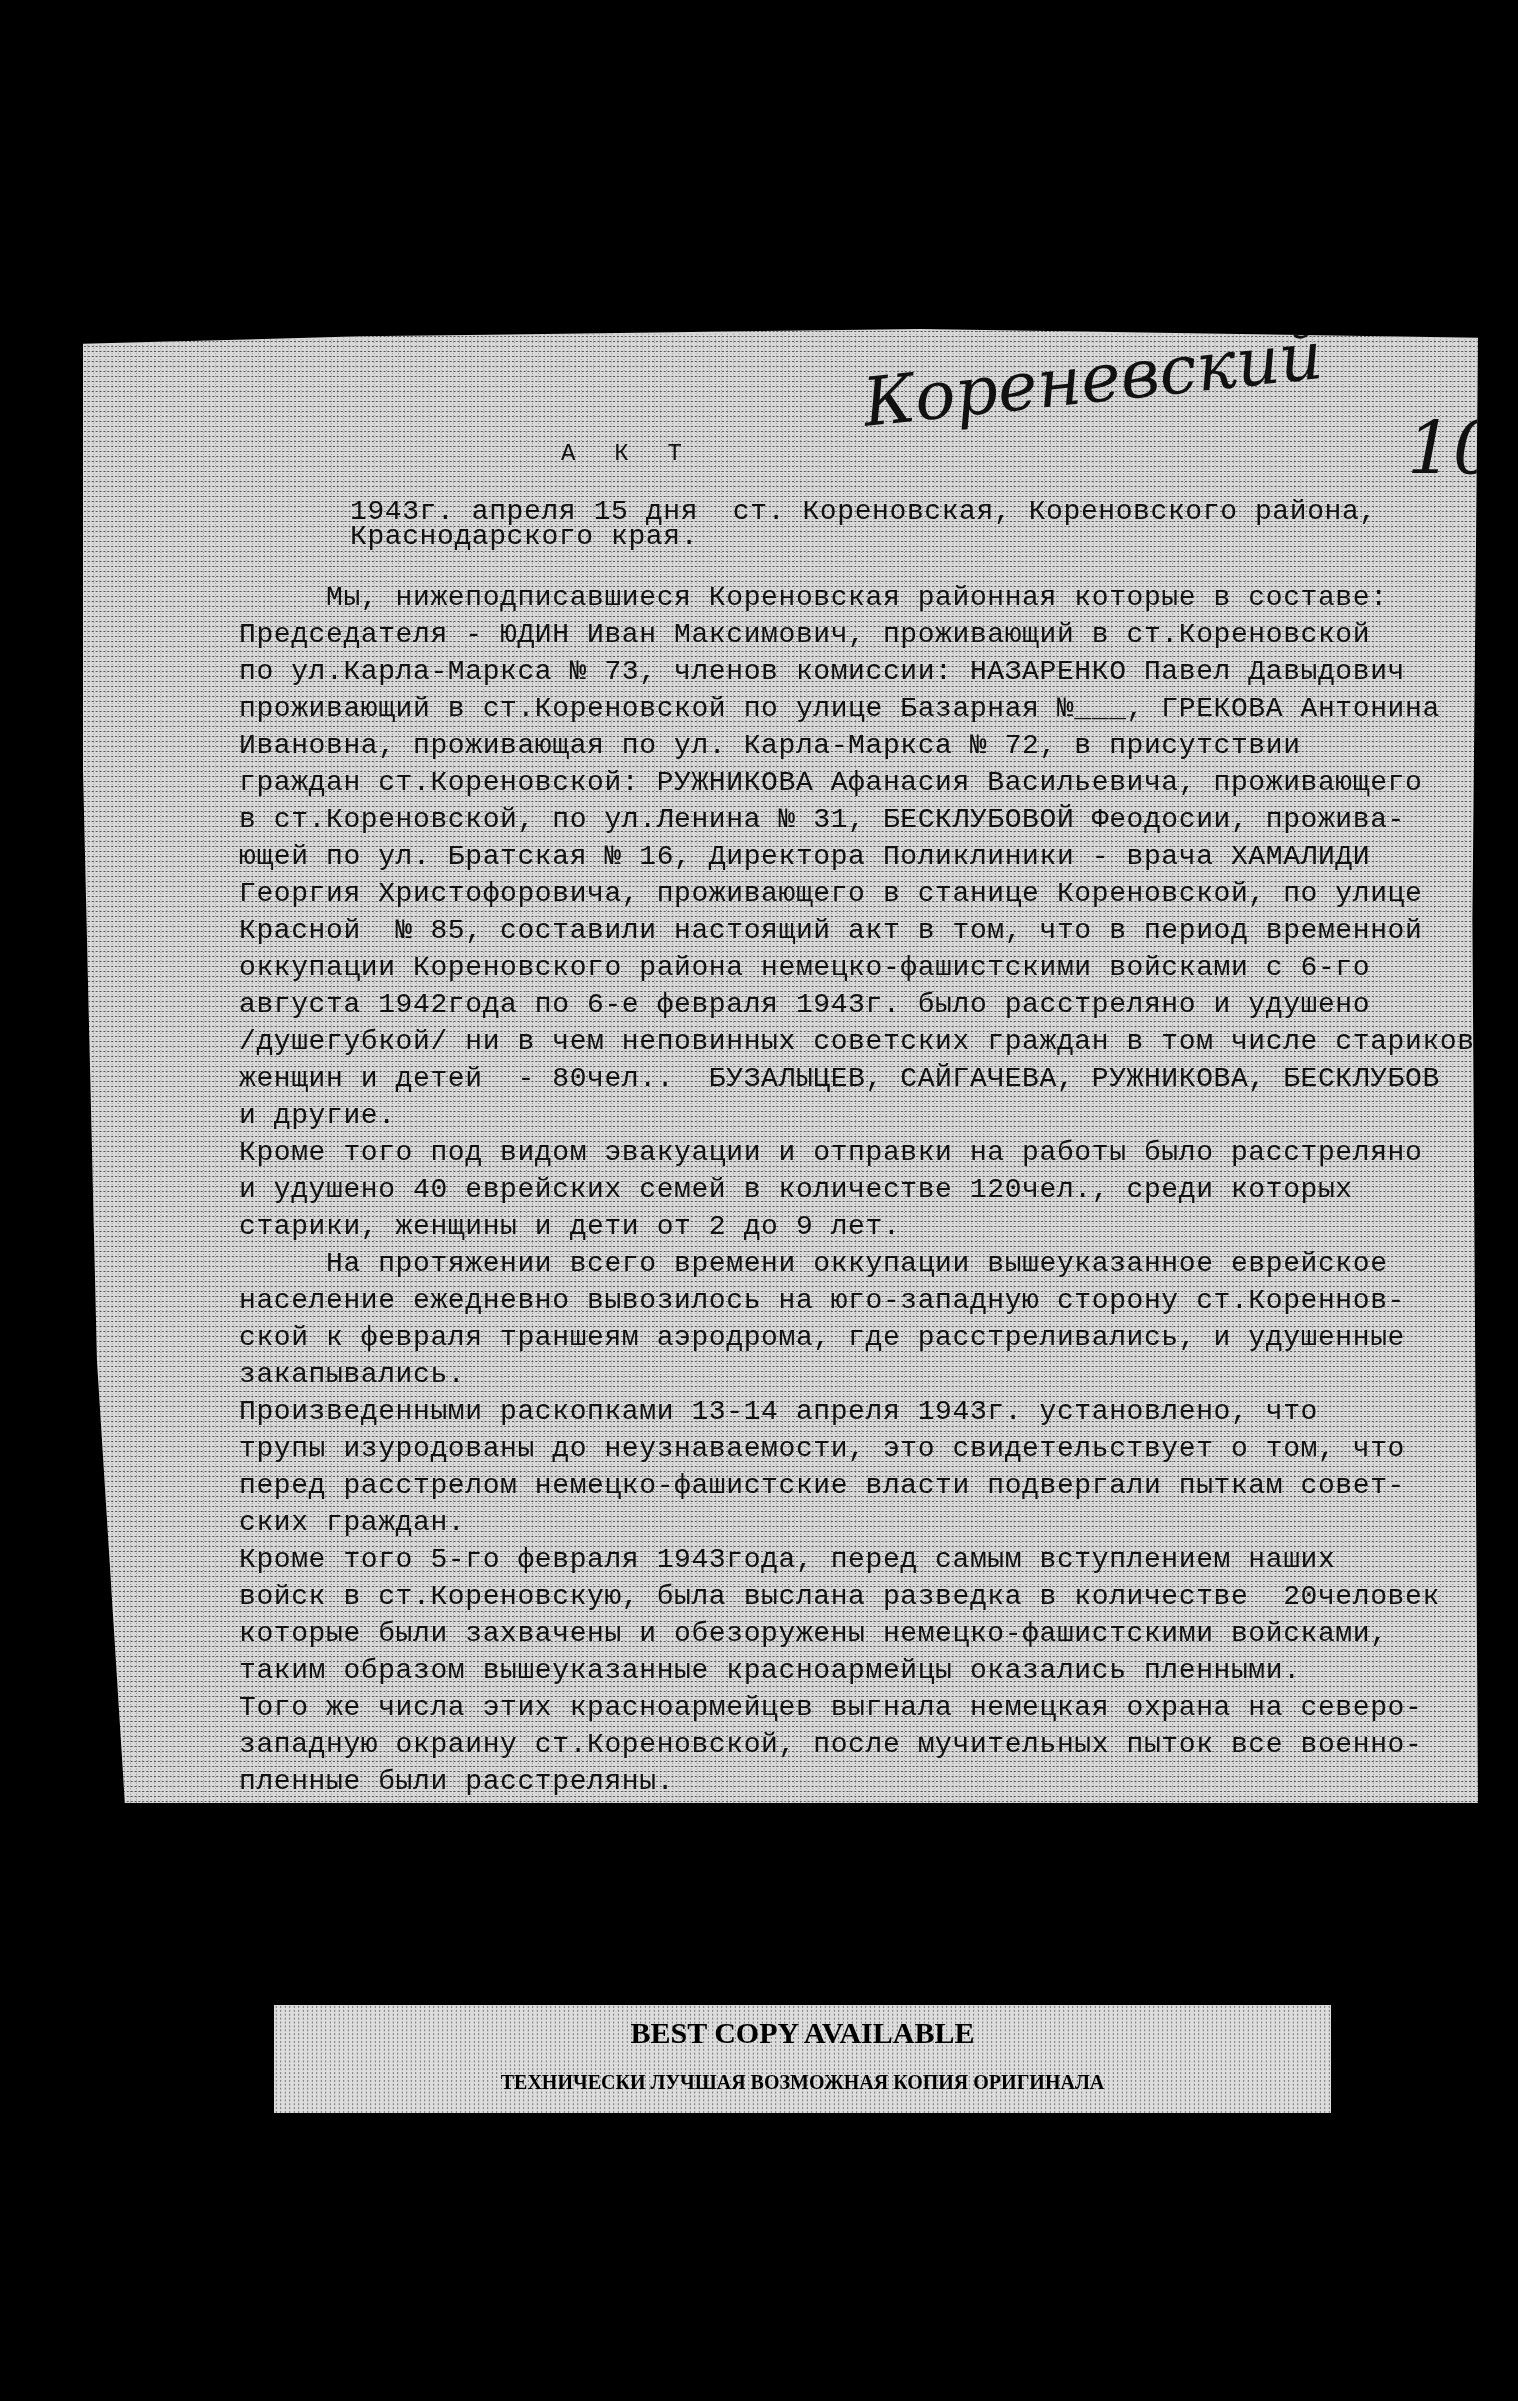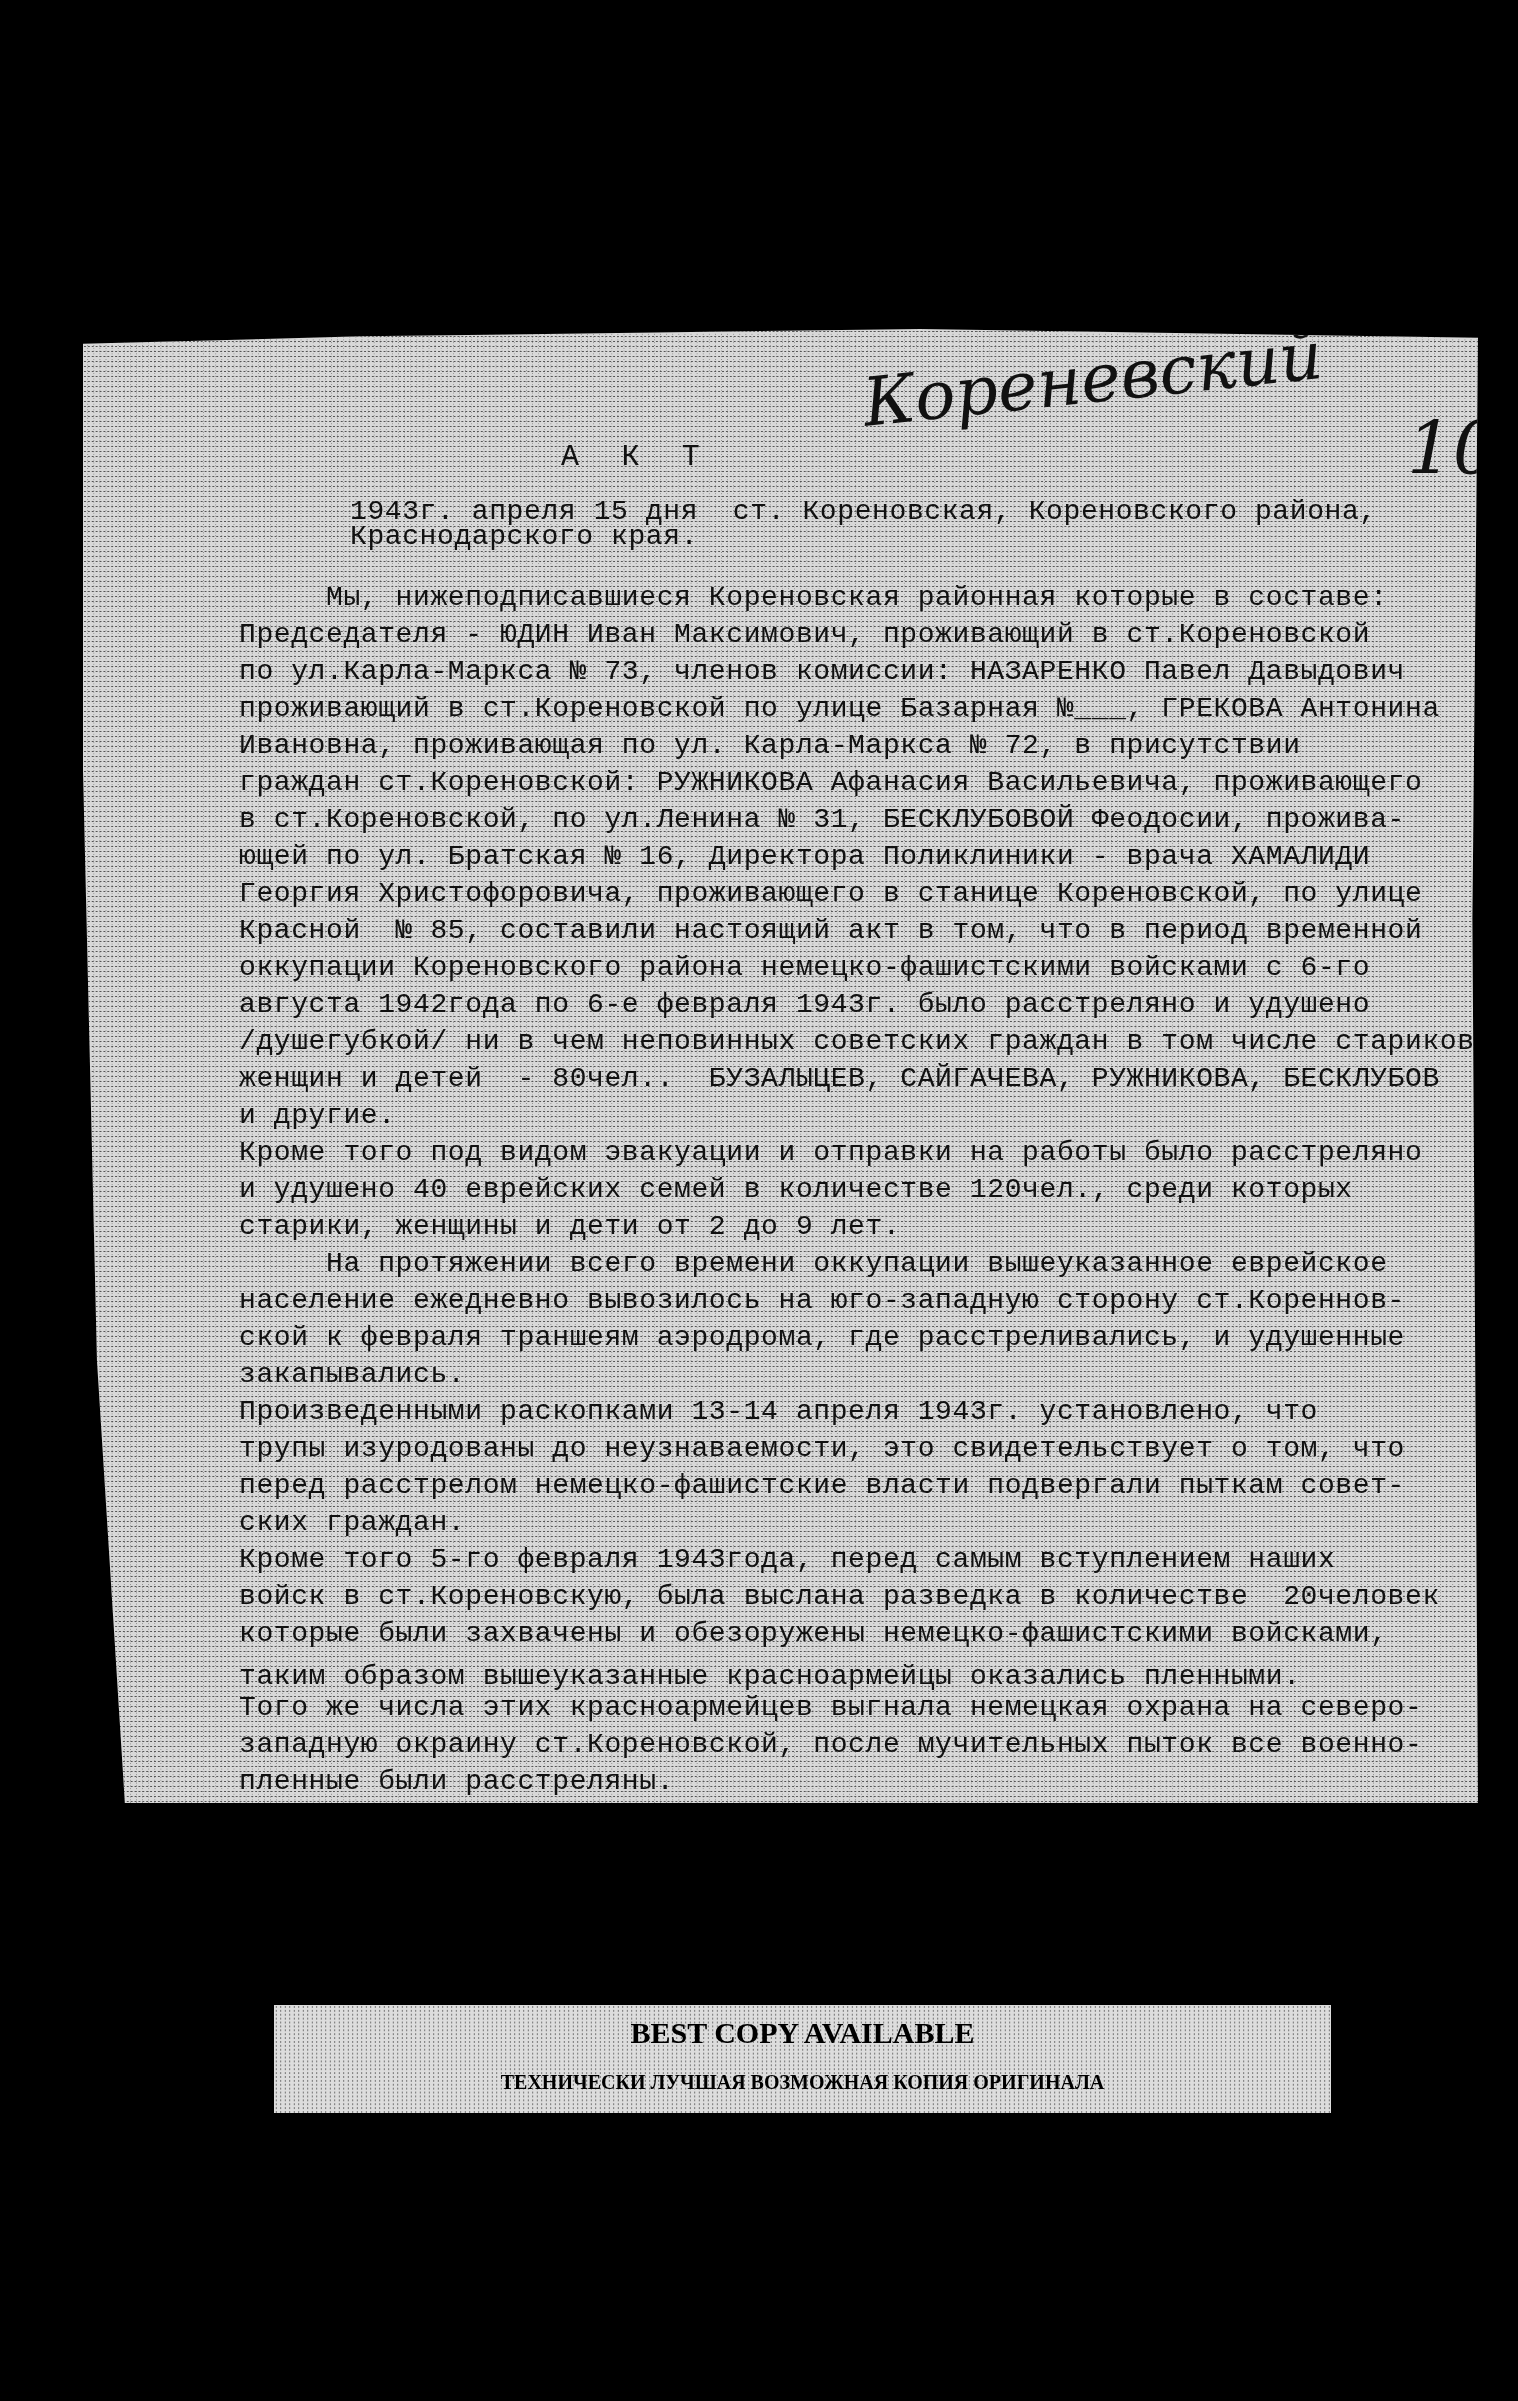--- a/index.html
+++ b/index.html
@@ -22,21 +22,21 @@
   .banner .l2{position:absolute;top:66px;left:0;right:0;text-align:center;
     font-family:"Liberation Serif",serif;font-weight:bold;font-size:20px;color:#000;white-space:nowrap;}
 </style>
 </head>
 <body>
 
 <div class="paper">
   <div class="hand" style="left:779px;top:11px;font-size:67px;transform:rotate(-6deg);">Кореневский</div>
   <div class="hand" style="left:1285px;top:78px;font-size:72px;margin-left:39px;">105</div>
 
-  <div class="tx" style="left:478px;top:111px;font-size:30px;letter-spacing:12.2px;">А К Т</div>
+  <div class="tx" style="left:478px;top:111px;font-size:24px;letter-spacing:12.2px;">А К Т</div>
 
   <div class="tx" style="left:267px;top:167px;">1943г. апреля 15 дня  ст. Кореновская, Кореновского района,</div>
   <div class="tx" style="left:267px;top:192px;">Краснодарского края.</div>
 
   <div id="body">
       <div class="tx" style="left: 156px; top: 253px;">     Мы, нижеподписавшиеся Кореновская районная которые в составе:</div>
       <div class="tx" style="left: 156px; top: 290px;">Председателя - ЮДИН Иван Максимович, проживающий в ст.Кореновской</div>
       <div class="tx" style="left: 156px; top: 327px;">по ул.Карла-Маркса № 73, членов комиссии: НАЗАРЕНКО Павел Давыдович</div>
       <div class="tx" style="left: 156px; top: 364px;">проживающий в ст.Кореновской по улице Базарная №___, ГРЕКОВА Антонина</div>
       <div class="tx" style="left: 156px; top: 401px;">Ивановна, проживающая по ул. Карла-Маркса № 72, в присутствии</div>
@@ -57,21 +57,21 @@
       <div class="tx" style="left: 156px; top: 956px;">население ежедневно вывозилось на юго-западную сторону ст.Кореннов-</div>
       <div class="tx" style="left: 156px; top: 993px;">ской к февраля траншеям аэродрома, где расстреливались, и удушенные</div>
       <div class="tx" style="left: 156px; top: 1030px;">закапывались.</div>
       <div class="tx" style="left: 156px; top: 1067px;">Произведенными раскопками 13-14 апреля 1943г. установлено, что</div>
       <div class="tx" style="left: 156px; top: 1104px;">трупы изуродованы до неузнаваемости, это свидетельствует о том, что</div>
       <div class="tx" style="left: 156px; top: 1141px;">перед расстрелом немецко-фашистские власти подвергали пыткам совет-</div>
       <div class="tx" style="left: 156px; top: 1178px;">ских граждан.</div>
       <div class="tx" style="left: 156px; top: 1215px;">Кроме того 5-го февраля 1943года, перед самым вступлением наших</div>
       <div class="tx" style="left: 156px; top: 1252px;">войск в ст.Кореновскую, была выслана разведка в количестве  20человек</div>
       <div class="tx" style="left: 156px; top: 1289px;">которые были захвачены и обезоружены немецко-фашистскими войсками,</div>
-      <div class="tx" style="left: 156px; top: 1326px; margin-top: 6px;">таким образом вышеуказанные красноармейцы оказались пленными.</div>
+      <div class="tx" style="left: 156px; top: 1326px;">таким образом вышеуказанные красноармейцы оказались пленными.</div>
       <div class="tx" style="left: 156px; top: 1363px;">Того же числа этих красноармейцев выгнала немецкая охрана на северо-</div>
       <div class="tx" style="left: 156px; top: 1400px;">западную окраину ст.Кореновской, после мучительных пыток все военно-</div>
       <div class="tx" style="left: 156px; top: 1437px;">пленные были расстреляны.</div>
       <div class="tx" style="left: 156px; top: 1474px;">     14-го августа 1942г. два немца и 3 жандарма сопровождали двух</div>
     </div>
 </div>
 
 <div class="banner">
   <div class="l1">BEST COPY AVAILABLE</div>
   <div class="l2">ТЕХНИЧЕСКИ ЛУЧШАЯ ВОЗМОЖНАЯ КОПИЯ ОРИГИНАЛА</div>

